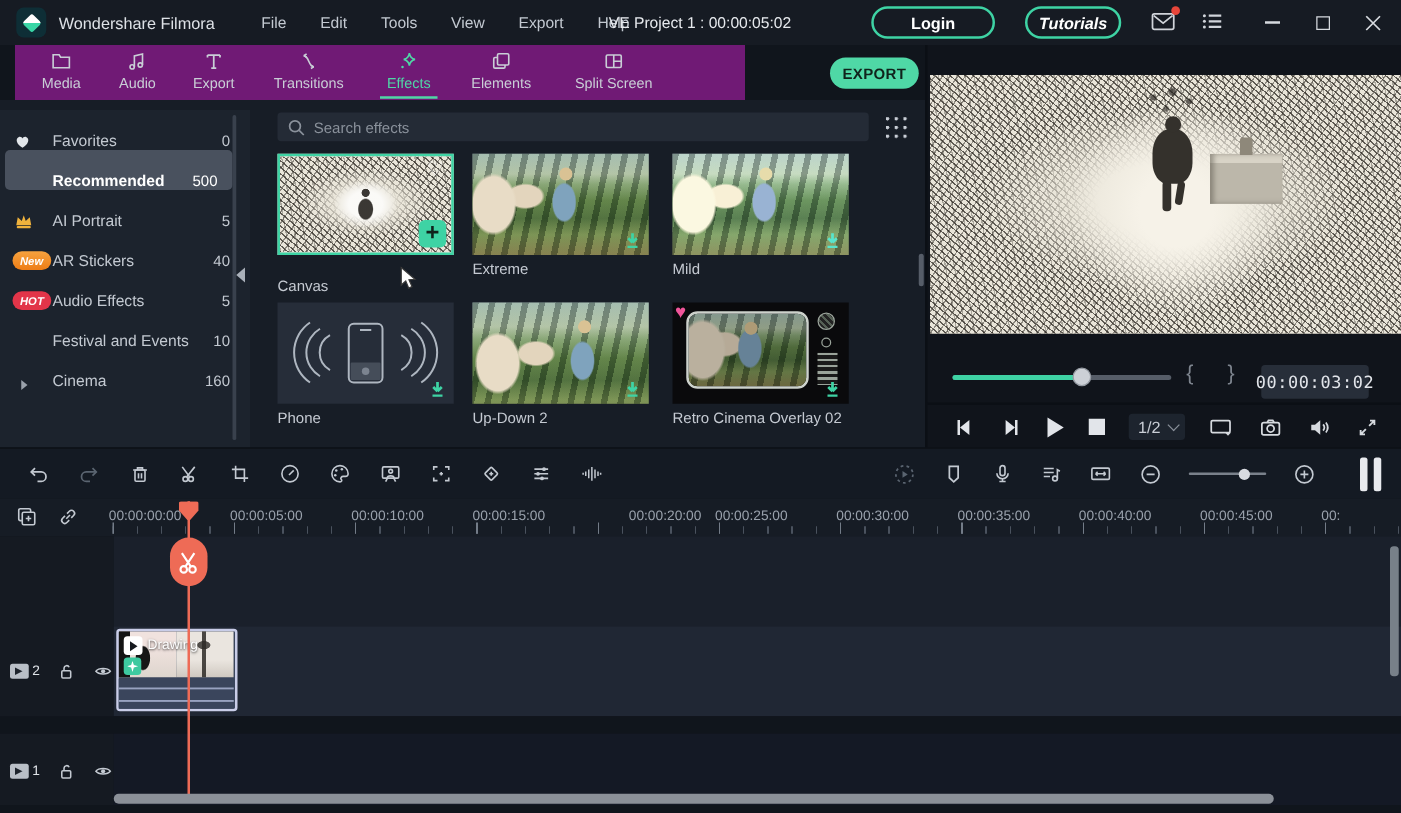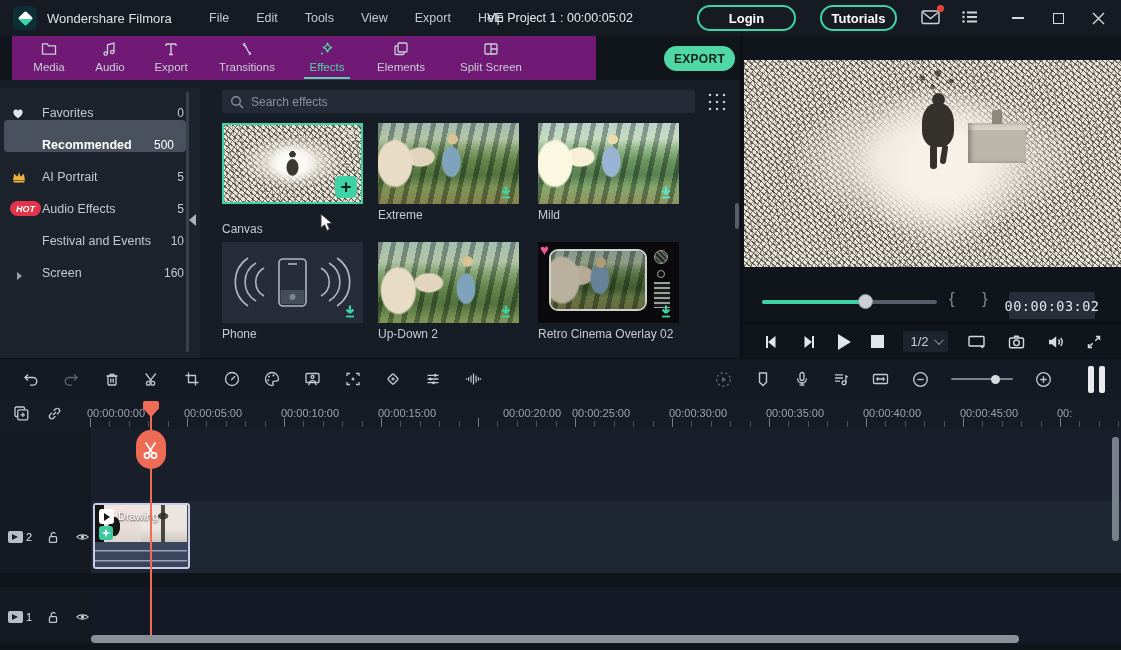--- a/index.html
+++ b/index.html
@@ -11,21 +11,21 @@
   
   .titlebar { position:absolute; top:0; left:0; width:1121px; height:36px; background:#161b23; display:flex; align-items:center; }
   .logo { width:24px; height:24px; margin-left:13px; border-radius:6px; background:#0e2e36; display:flex; align-items:center; justify-content:center; }
   .logo-diamond { width:11px; height:11px; background:linear-gradient(135deg,#ffffff 50%,#39d6a6 50%); transform:rotate(45deg); border-radius:2px; }
   .app-name { color:#dde1e6; font-size:13px; margin-left:10px; width:128px; }
   .menus { display:flex; gap:27px; margin-left:34px; }
   .menu { color:#c3c9d1; font-size:12.5px; cursor:default; }
   .project-title { position:absolute; left:440px; width:240px; text-align:center; color:#e6e9ed; font-size:12.5px; }
   .pill { position:absolute; top:5px; height:26px; border:2px solid #3ed3a4; border-radius:14px; color:#ffffff; font-size:13px; font-weight:bold; display:flex; align-items:center; justify-content:center; }
   .pill.login { left:697px; width:99px; }
-  .pill.tutorials { left:820px; width:77px; }
+  .pill.tutorials { left:820px; width:77px;font-style:italic; }
   .tb-icon { position:absolute; top:8px; width:22px; height:20px; }
   .mail-wrap { left:920px; }
   .mail-dot { position:absolute; right:-2px; top:-3px; width:7px; height:7px; border-radius:50%; background:#e8463a; }
   .list-wrap { left:961px; }
   .win-btn { position:absolute; top:0; width:34px; height:36px; display:flex; align-items:center; justify-content:center; }
   .win-min { left:1001px; } .win-max { left:1041px; } .win-close { left:1081px; }
   .min-glyph { width:12px; height:2px; background:#d6dadf; }
   .max-glyph { width:11px; height:11px; border:1.5px solid #d6dadf; }
 
   
@@ -353,35 +353,42 @@
             <svg width="18" height="15" viewBox="0 0 18 15">
               <path d="M3 11.2 L4.2 4.8 L7.4 7.8 L9 3.2 L10.6 7.8 L13.8 4.8 L15 11.2 z" fill="#efb23c"></path>
               <rect x="3.4" y="11.8" width="11.2" height="1.7" rx=".8" fill="#efb23c"></rect>
             </svg>
           </span>
         <span class="side-label">AI Portrait</span>
         <span class="side-count">5</span>
       </div>
       <div class="side-item">
         <span class="side-icon">
+            <span class="badge badge-new">New</span>
+          </span>
+        <span class="side-label">AR Stickers</span>
+        <span class="side-count">40</span>
+      </div>
+      <div class="side-item">
+        <span class="side-icon">
             <span class="badge badge-hot">HOT</span>
           </span>
         <span class="side-label">Audio Effects</span>
         <span class="side-count">5</span>
       </div>
       <div class="side-item">
         <span class="side-icon"></span>
         <span class="side-label">Festival and Events</span>
         <span class="side-count">10</span>
       </div>
       <div class="side-item">
         <span class="side-icon">
             <span class="filters-arrow"></span>
           </span>
-        <span class="side-label">Screen</span>
+        <span class="side-label">Cinema</span>
         <span class="side-count">160</span>
       </div>
       <div class="side-scroll"></div>
       <div class="collapse-arrow"></div>
     </div>
 
     <div class="effects-area">
       <div class="searchbar">
         <span>
             <svg width="14" height="14" viewBox="0 0 14 14">

